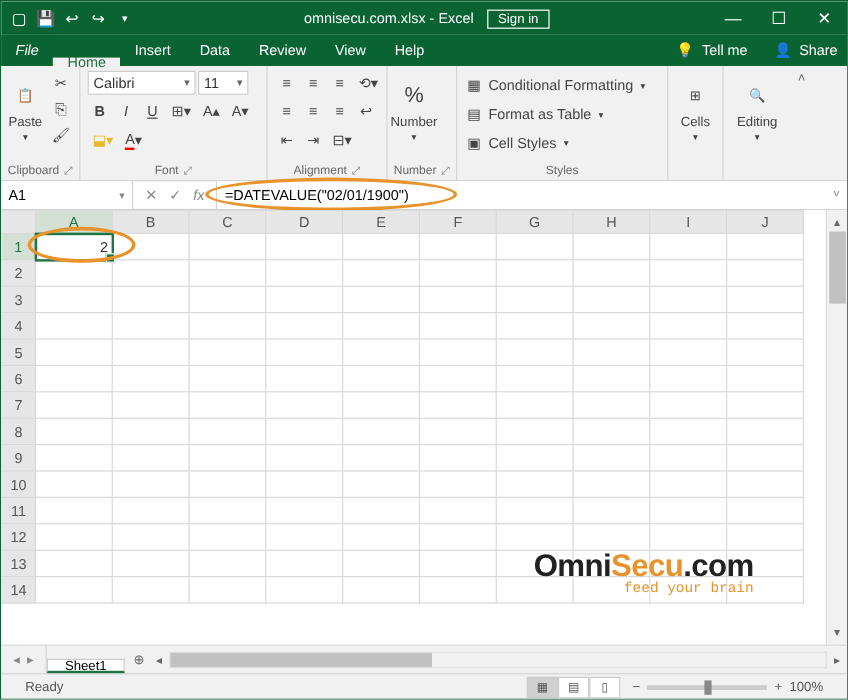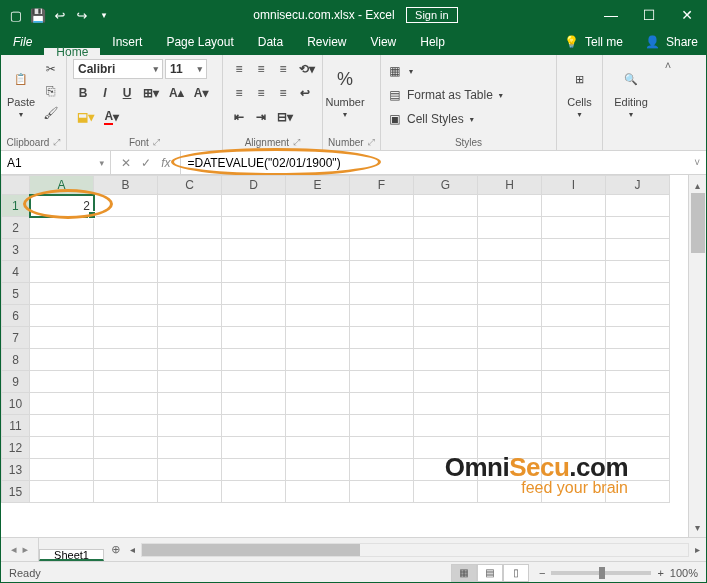--- a/index.html
+++ b/index.html
@@ -22,21 +22,21 @@
 .tabs .spacer { flex: 1; }
 .tabs .rightctl { display: flex; align-items: center; gap: 6px; padding-right: 8px; }
 
 
 .ribbon { background: #f1f1f1; border-bottom: 1px solid #d4d4d4; height: 96px; display: flex; }
 .rgroup { border-right: 1px solid #d4d4d4; padding: 4px 6px 2px; display: flex; flex-direction: column; }
 .rgroup .body { flex: 1; display: flex; align-items: flex-start; gap: 4px; }
 .rgroup .label { font-size: 10px; color: #666; text-align: center; padding-top: 2px; display: flex; justify-content: center; align-items: center; gap: 4px;}
 .rgroup .label .launcher { font-size: 9px; color: #888; }
 .vsplit { display: flex; flex-direction: column; gap: 2px; }
-.hrow { display: flex; align-items: center; gap: 2px; font-weight: bold; }
+.hrow { display: flex; align-items: center; gap: 2px; }
 .ribbtn { height: 20px; min-width: 20px; padding: 0 3px; display: flex; align-items: center; justify-content: center; font-size: 12px; color: #444; border: 1px solid transparent; }
 .bigbtn { display: flex; flex-direction: column; align-items: center; justify-content: center; width: 44px; height: 66px; font-size: 11px; color: #444; gap: 2px;}
 .bigbtn .icbox { width: 28px; height: 28px; display: flex; align-items: center; justify-content: center; }
 .combo { border: 1px solid #ccc; background: #fff; height: 20px; display: flex; align-items: center; padding: 0 4px; font-size: 12px; color: #333; }
 .combo .dd { margin-left: auto; font-size: 9px; color: #666; padding-left:6px;}
 .stylesitem { display: flex; align-items: center; gap: 4px; height: 20px; font-size: 12px; color: #444; padding-right: 4px;}
 .stylesitem .sq { width: 16px; height: 16px; display:flex; align-items:center; justify-content:center; }
 
 
 .fbar { height: 24px; border-bottom: 1px solid #d4d4d4; display: flex; align-items: stretch; font-size: 12px; }
@@ -65,34 +65,34 @@
 .vscroll .arrow { font-size: 10px; color: #666; height: 16px; display:flex; align-items:center;}
 .vscroll .track { flex: 1; width: 14px; background: #f1f1f1; position: relative;}
 .vscroll .thumb { position: absolute; top: 0; width: 14px; height: 60px; background: #c1c1c1;}
 
 
 .watermark { position: absolute; right: 60px; bottom: 40px; text-align: right; pointer-events:none;}
 .watermark .main { font-size: 26px; font-weight: bold; letter-spacing: -0.5px;}
 .watermark .main .omni { color: #222; }
 .watermark .main .secu { color: #e8932b; }
 .watermark .main .com { color: #222; }
-.watermark .sub { font-family: Liberation Sans, sans-serif; color: #e8932b; font-size: 16px; margin-top: -4px;}
+.watermark .sub { font-family: Liberation Mono, monospace; color: #e8932b; font-size: 12px; margin-top: -4px;}
 
 
 .sheettabs { height: 24px; border-top: 1px solid #d4d4d4; display: flex; align-items: stretch; background: #f1f1f1; font-size: 11px;}
 .sheettabs .nav { display: flex; align-items: center; gap: 6px; padding: 0 10px; color: #888; border-right: 1px solid #d4d4d4;}
 .sheettabs .tab { background: #fff; border: 1px solid #ccc; border-bottom: 2px solid #217346; padding: 2px 14px; margin-top:11px; display:flex; align-items:center;}
 .sheettabs .addtab { width: 24px; display: flex; align-items: center; justify-content: center; color: #666;}
 .sheettabs .hscroll { flex: 1; display: flex; align-items: center; justify-content: flex-end; padding-right: 4px;}
 .sheettabs .hscroll .track { flex:1; height: 14px; background:#f1f1f1; margin: 0 4px; position:relative; border:1px solid #e0e0e0;}
 .sheettabs .hscroll .thumb { position:absolute; left:0; width:40%; height:100%; background:#c1c1c1;}
 .sheettabs .hscroll .arrow { font-size:10px; color:#666; padding:0 2px;}
 
 
-.statusbar { height: 22px; background: #f1f1f1; border-top: 1px solid #d4d4d4; display: flex; align-items: center; font-size: 11px; color: #555; padding: 0 8px;}
+.statusbar { height: 22px; background: #f1f1f1; border-top: 1px solid #d4d4d4; display: flex; align-items: center; font-size: 11px; color: #555; padding: 0 20px;}
 .statusbar .spacer { flex: 1;}
 .statusbar .viewbtns { display: flex; gap: 0; margin-right: 10px;}
 .statusbar .viewbtns .v { width: 26px; height: 18px; border: 1px solid #ccc; display:flex; align-items:center; justify-content:center; font-size:10px; background:#fff;}
 .statusbar .viewbtns .v.active { background: #d0d0d0;}
 .statusbar .zoom { display: flex; align-items: center; gap: 6px;}
 .statusbar .zslider { width: 100px; height: 4px; background: #ccc; position: relative;}
 .statusbar .zslider .h { position:absolute; left:48%; top:-4px; width:6px; height:12px; background:#888;}
 </style>
 </head>
 <body>
@@ -115,21 +115,20 @@
     <span class="btn">—</span>
     <span class="btn">☐</span>
     <span class="btn">✕</span>
   </div>
 </div>
 
 <div class="tabs">
   <div class="tab file">File</div>
   <div class="tab active">Home</div>
   <div class="tab">Insert</div>
-  <div class="tab">Page Layout</div>
   <div class="tab">Data</div>
   <div class="tab">Review</div>
   <div class="tab">View</div>
   <div class="tab">Help</div>
   <div class="spacer"></div>
   <div class="rightctl">
     <span>💡</span>
     <span>Tell me</span>
     <span style="width:10px"></span>
     <span>👤</span>
@@ -231,20 +230,21 @@
     <div class="label">
         <span>Number</span>
         <span class="launcher">⤢</span>
       </div>
   </div>
 
   <div class="rgroup" style="width:176px">
     <div class="body vsplit" style="gap:4px; padding-top:2px">
       <div class="stylesitem">
           <span class="sq">▦</span>
+          <span>Conditional Formatting</span>
           <span style="font-size:8px;margin-left:2px">▾</span>
         </div>
       <div class="stylesitem">
           <span class="sq">▤</span>
           <span>Format as Table</span>
           <span style="font-size:8px;margin-left:2px">▾</span>
         </div>
       <div class="stylesitem">
           <span class="sq">▣</span>
           <span>Cell Styles</span>
@@ -477,21 +477,21 @@
             <td class=""></td>
             <td class=""></td>
             <td class=""></td>
             <td class=""></td>
             <td class=""></td>
             <td class=""></td>
             <td class=""></td>
             <td class=""></td>
           </tr>
           <tr>
-            <th class="rowh ">15</th>
+            <th class="rowh ">14</th>
             <td class=""></td>
             <td class=""></td>
             <td class=""></td>
             <td class=""></td>
             <td class=""></td>
             <td class=""></td>
             <td class=""></td>
             <td class=""></td>
             <td class=""></td>
             <td class=""></td>

